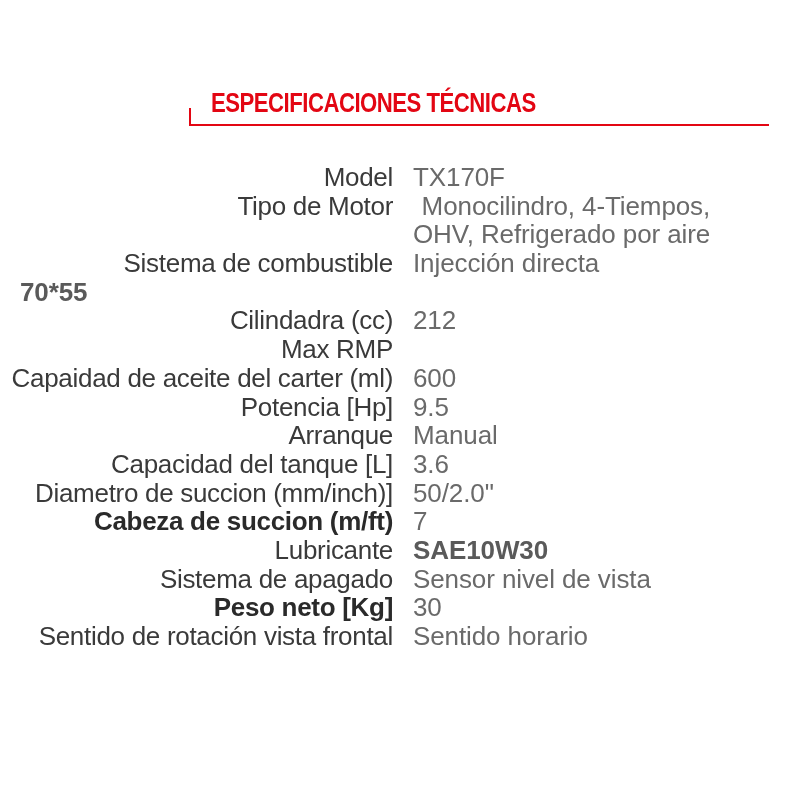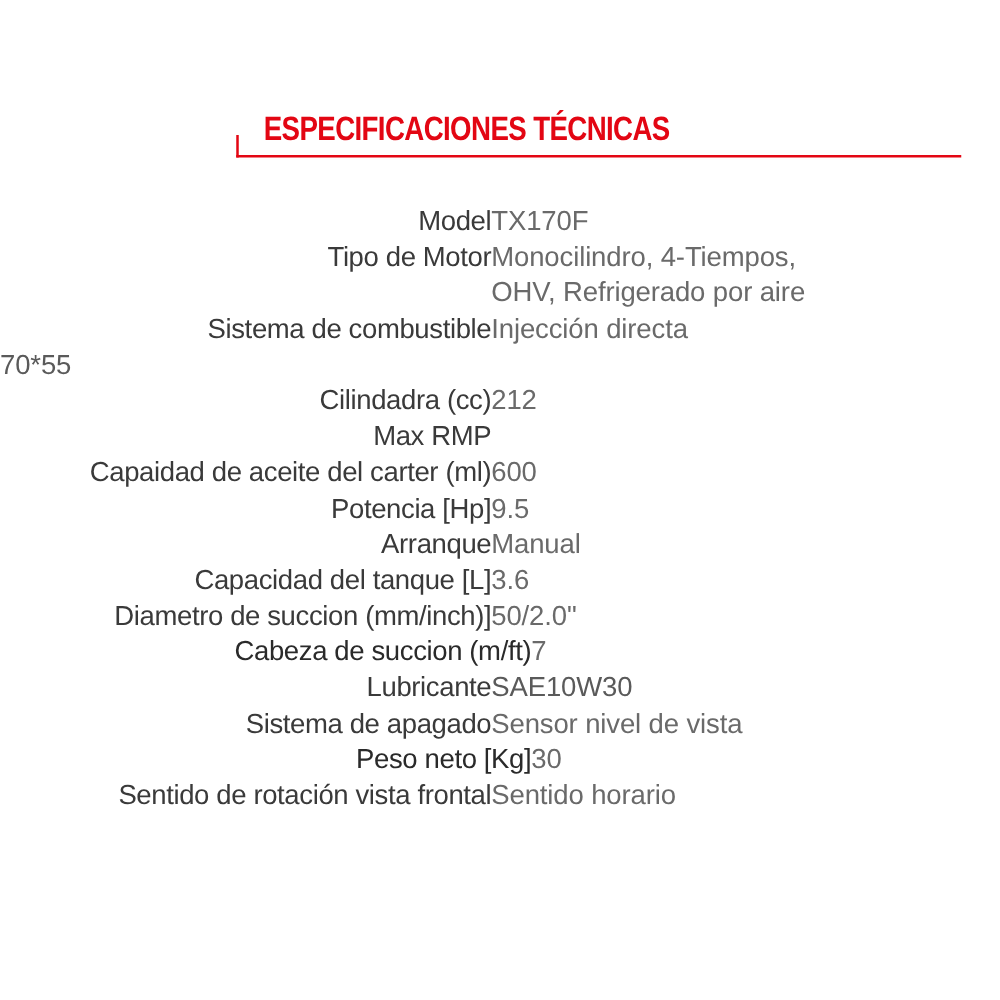--- a/index.html
+++ b/index.html
@@ -4,28 +4,28 @@
 <style>
   html, body { margin:0; padding:0; }
   body { width:800px; height:800px; background:#ffffff; position:relative; overflow:hidden;
          font-family:"DejaVu Sans", "Liberation Sans", sans-serif; }
   .heading { position:absolute; left:211px; top:88px; font-family:"Liberation Sans", sans-serif;
              font-weight:bold; font-size:27px; letter-spacing:-0.6px; transform:scaleX(0.82);
              transform-origin:left center; white-space:nowrap; }
   .tick { position:absolute; left:189px; top:108px; width:2px; height:18px; }
   .rule { position:absolute; left:189px; top:124px; width:580px; height:2px; }
   .specs { position:absolute; left:0; top:163px; width:800px; }
-  .row { display:flex; height:28.7px; line-height:28.7px; font-size:22px; }
+  .row { display:flex; height:28.7px; line-height:28.7px; font-size:26px; }
   .row.tall { height:57.4px; }
   .lbl { width:393px; text-align:right; color:#3a3a3a; white-space:nowrap; letter-spacing:-0.3px;
          font-family:"Liberation Sans", sans-serif; }
-  .val { color:#6a6a6a; white-space:pre-line; letter-spacing:-0.1px;
-         font-family:"Liberation Sans", sans-serif; }
-  .b { font-weight:normal; }
-  .lbl.b { color:#2a2a2a;padding-left:32px; }
+  .val { margin-left:20px; color:#6a6a6a; white-space:pre-line; letter-spacing:-0.1px;
+         font-family:"Liberation Sans", sans-serif;text-align:right; }
+  .b { font-weight:bold; }
+  .lbl.b { color:#2a2a2a; }
   .val.b { color:#5a5a5a; }
 </style>
 </head>
 <body>
 
 <div class="tick" style="background: rgb(227, 6, 19);"></div>
 <div class="rule" style="background: rgb(227, 6, 19);"></div>
 <div class="heading" style="color: rgb(227, 6, 19);">ESPECIFICACIONES TÉCNICAS</div>
 
 <div class="specs">

